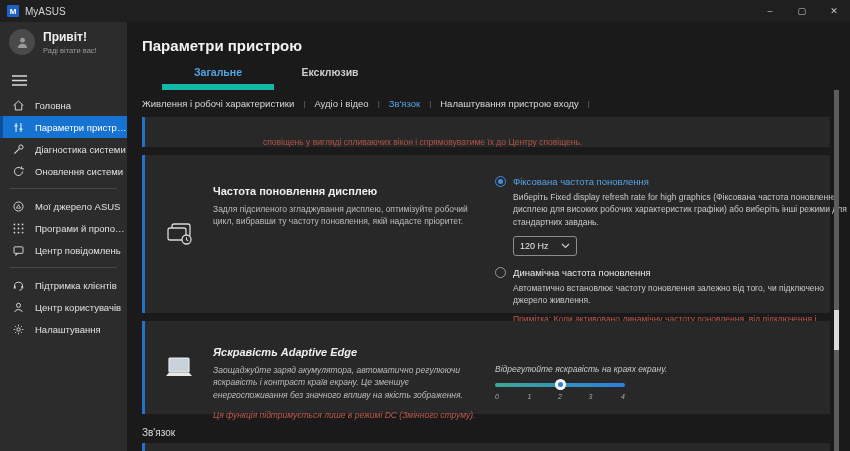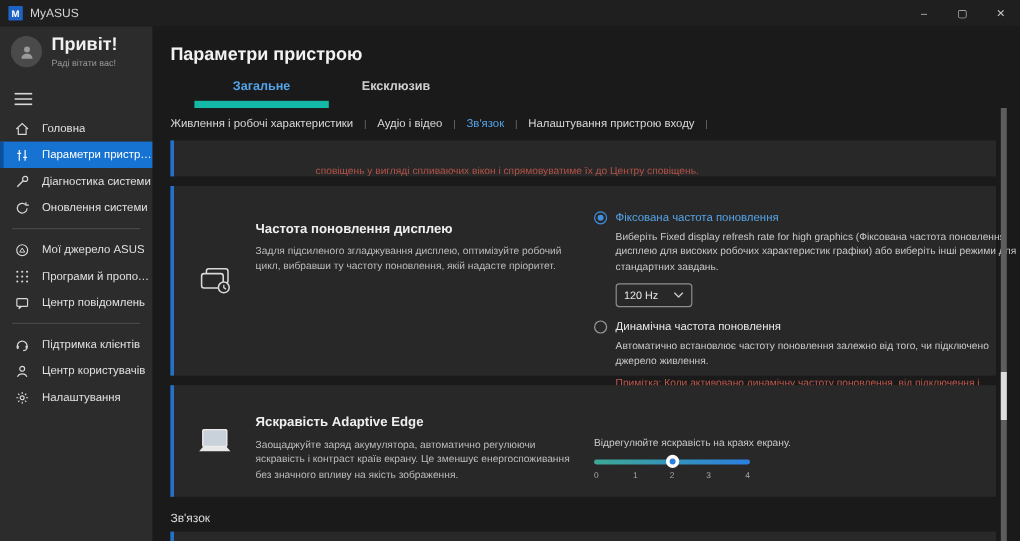--- a/index.html
+++ b/index.html
@@ -16,21 +16,21 @@
           font-size:9px; color:#c8c8c8; cursor:default; }
 
   
   .app { display:flex; height:429px; }
 
   
   .sidebar { width:127px; background:#2c2c2c; flex-shrink:0; display:flex; flex-direction:column; }
   .user { display:flex; gap:8px; margin:7px 0 0 9px; align-items:center; }
   .avatar { width:26px; height:26px; border-radius:50%; background:#4a4a4a; display:flex;
             align-items:center; justify-content:center; flex-shrink:0; }
-  .hi { font-size:15px; font-weight:bold; color:#f0f0f0; }
+  .hi { font-size:12px; font-weight:bold; color:#f0f0f0; }
   .sub { font-size:7.5px; color:#9a9a9a; margin-top:2px; }
   .hamburger { margin:20px 0 8px 12px; width:16px; }
   .nav-item { height:22px; display:flex; align-items:center; padding-left:12px; gap:10px;
               font-size:9.5px; color:#e0e0e0; cursor:default; white-space:nowrap; overflow:hidden; }
   .nav-item.selected { background:#1673d2; box-shadow:inset 3px 0 0 #0d4f9c; color:#fff; }
   .nico { width:13px; height:13px; flex-shrink:0; display:flex; align-items:center; justify-content:center; }
   .nav-divider { height:1px; background:#474747; margin:6px 10px; }
   .nav-label { overflow:hidden; text-overflow:ellipsis; }
 
   
@@ -43,21 +43,21 @@
   .subtab { cursor:default; }
   .subtab.selected { color:#55a4e9; }
   .subtab-sep { color:#6e6e6e; margin:0 9px; font-size:8px; }
 
   .cards { margin-top:8px; width:688px; display:flex; flex-direction:column; }
   .card { background:#282828; border-left:3px solid #2471c9; }
   .card + .card { margin-top:8px; }
 
   .card-partial-top { height:30px; font-size:8.5px; color:#b45348; padding:20px 0 0 118px; }
   .card-refresh { height:158px; display:flex; }
-  .card-adaptive { height:93px; display:flex; margin-top:8px; }
+  .card-adaptive { height:93px; display:flex; margin-top:8px;font-style:italic; }
   .card-partial-bottom { flex:1; min-height:14px; margin-top:5px; }
 
   .icon-col { width:68px; display:flex; align-items:center; justify-content:center; flex-shrink:0; }
   .left-col { width:270px; flex-shrink:0; }
   .card-refresh .left-col { padding-top:30px; }
   .card-adaptive .left-col { padding-top:25px; }
   .right-col { flex:1; padding-left:12px; }
   .card-refresh .right-col { padding-top:21px; }
   .card-adaptive .right-col { padding-top:23px; }
 
@@ -303,20 +303,21 @@
       <div class="card card-adaptive">
         <div class="icon-col">
           <svg width="34" height="24" viewBox="0 0 34 24">
             <rect x="7" y="2" width="20" height="14" rx="1" fill="#c9d2da" stroke="#ececec" stroke-width="1.2"></rect>
             <path d="M4 20h26l-3-3.4H7z" fill="#e8e8e8"></path>
           </svg>
         </div>
         <div class="left-col">
           <div class="sec-title">Яскравість Adaptive Edge</div>
           <div class="sec-desc">Заощаджуйте заряд акумулятора, автоматично регулюючи яскравість і контраст країв екрану. Це зменшує енергоспоживання без значного впливу на якість зображення.</div>
+          <div class="note">Ця функція підтримується лише в режимі DC (Змінного струму).</div>
         </div>
         <div class="right-col">
           <div class="slider-label">Відрегулюйте яскравість на краях екрану.</div>
           <div class="slider">
             <div class="track">
               <div class="handle"></div>
             </div>
             <div class="ticks">
               <span>0</span>
               <span>1</span>

